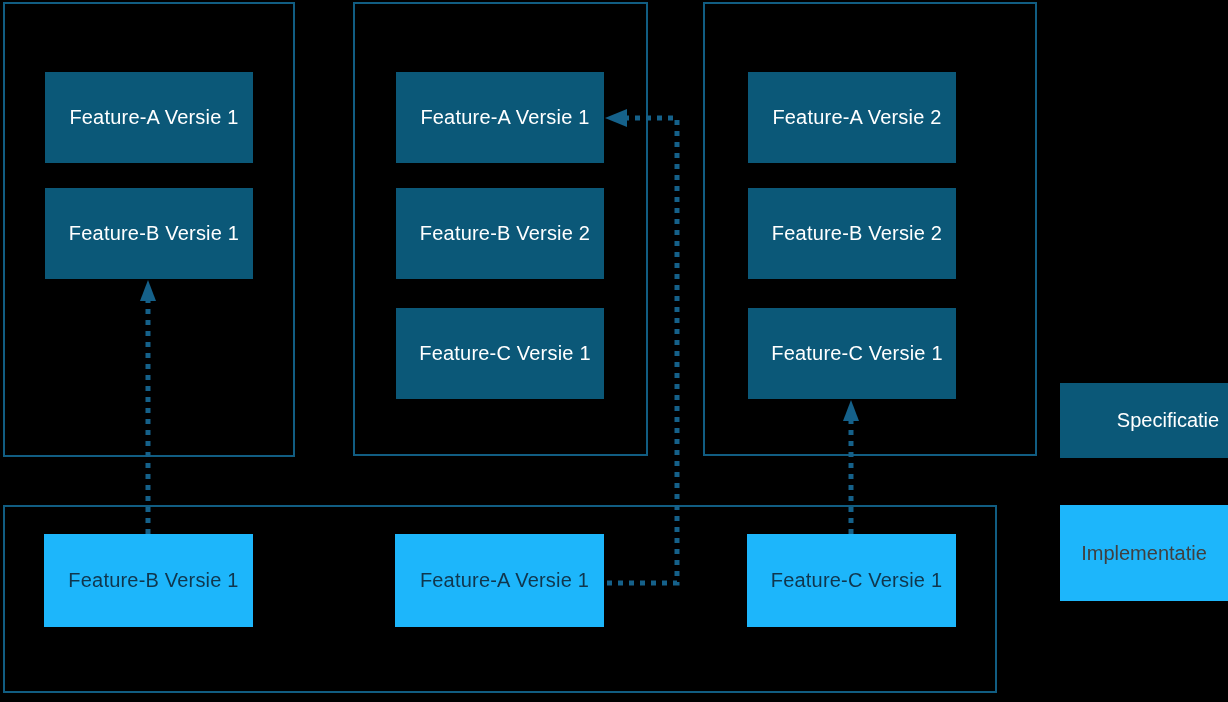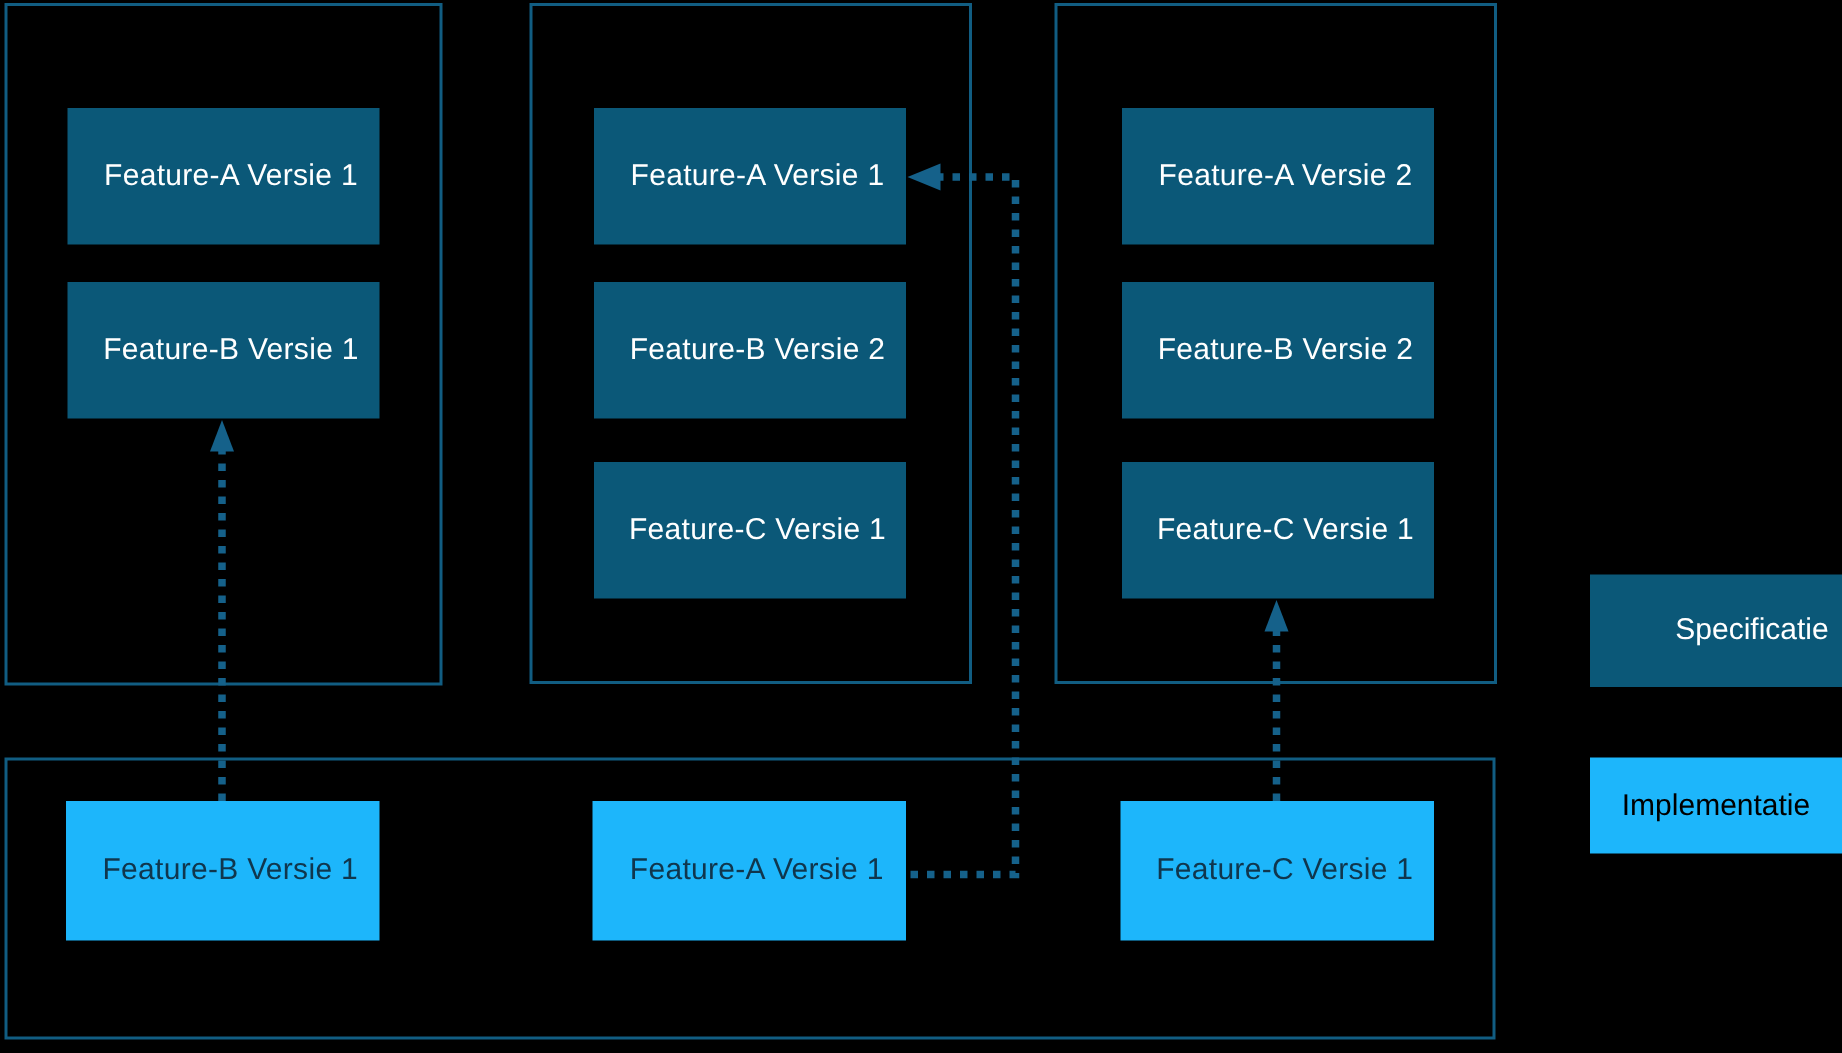--- a/index.html
+++ b/index.html
@@ -53,34 +53,34 @@
     font-size: 20px;
     box-sizing: border-box;
   }
   .legendbox.dark {
     background: #0b5878;
     color: #ffffff;
     height: 75px;
   }
   .legendbox.cyan {
     background: #1db6fb;
-    color: #000000;
-    height: 64px;
+    color: #404040;
+    height: 96px;
   }
   svg.arrows {
     position: absolute;
     left: 0;
     top: 0;
     pointer-events: none;
   }
 
   
   #c1 { left: 3px;   top: 2px;   width: 292px; height: 455px; }
   #c2 { left: 353px; top: 2px;   width: 295px; height: 454px; }
-  #c3 { left: 703px; top: 2px;   width: 295px; height: 454px; }
+  #c3 { left: 703px; top: 2px;   width: 334px; height: 454px; }
   #impl-row { left: 3px; top: 505px; width: 994px; height: 188px; }
 
   
   #c1 .r1 { left: 40px; top: 68px; }
   #c1 .r2 { left: 40px; top: 184px; }
   #c2 .r1 { left: 41px; top: 68px; }
   #c2 .r2 { left: 41px; top: 184px; }
   #c2 .r3 { left: 41px; top: 304px; }
   #c3 .r1 { left: 43px; top: 68px; }
   #c3 .r2 { left: 43px; top: 184px; }

